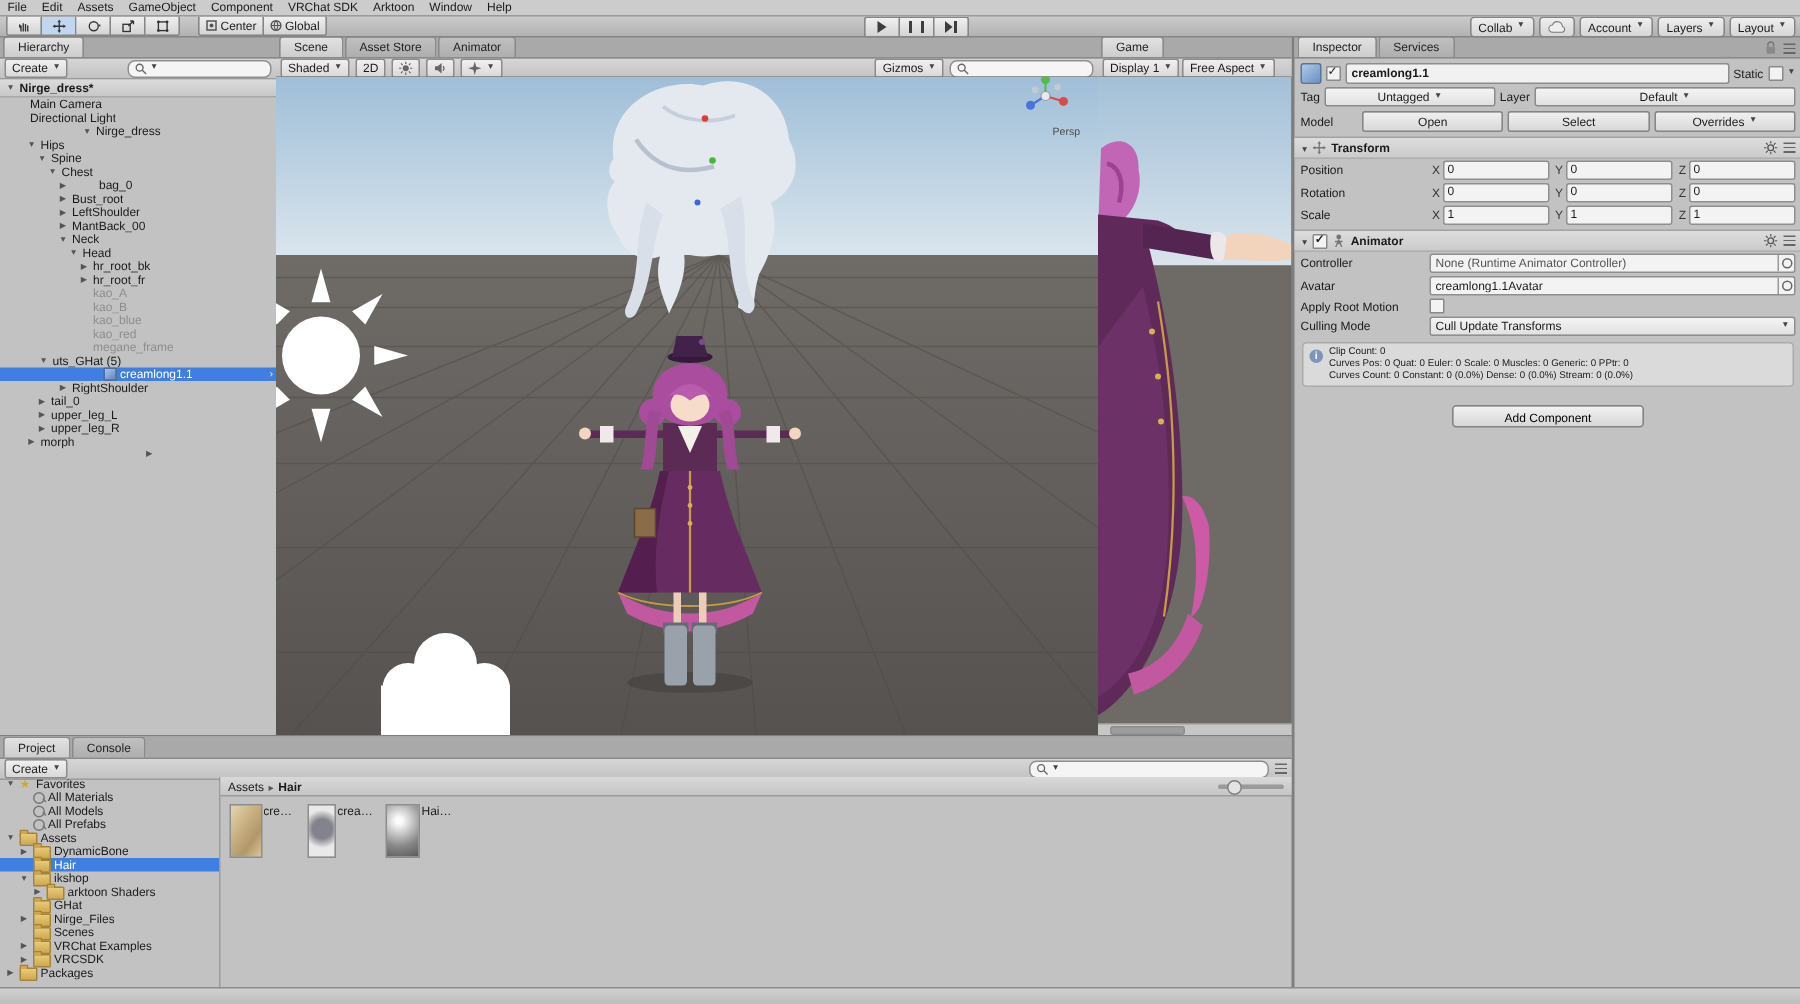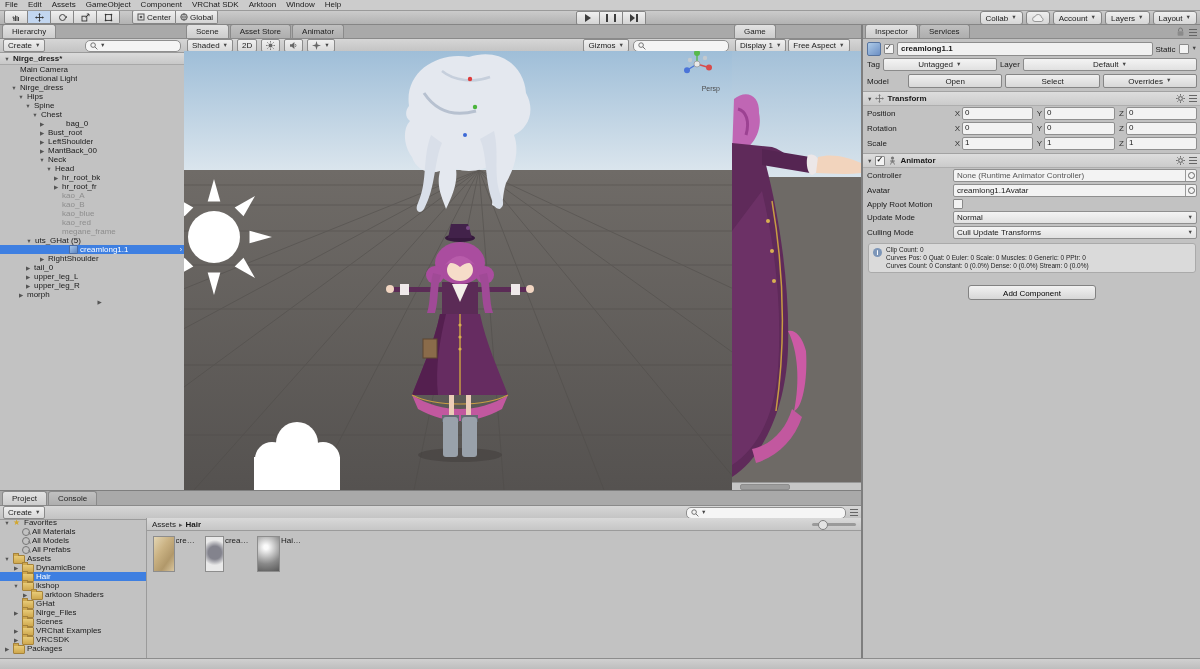--- a/index.html
+++ b/index.html
@@ -272,21 +272,21 @@
 
       </div>
 
       <div class="trow" style="padding-left: 10px;">
         <span class="tarr arr-none"></span>
 
         <span class="tlabel">Directional Light</span>
 
       </div>
 
-      <div class="trow" style="padding-left: 10px;">
+      <div class="trow" style="padding-left: 10px; margin-left: 44px;">
         <span class="tarr arr-down"></span>
 
         <span class="tlabel">Nirge_dress</span>
 
       </div>
 
       <div class="trow" style="padding-left: 17px;">
         <span class="tarr arr-down"></span>
 
         <span class="tlabel">Hips</span>
@@ -803,27 +803,20 @@
     <span class="objfield">
       <span class="oftext">creamlong1.1Avatar</span>
       <span class="picker"></span>
     </span>
   </div>
   <div class="prow">
     <span class="plabel">Apply Root Motion</span>
     <span class="cb"></span>
   </div>
   <div class="prow">
-    <span class="plabel">Update Mode</span>
-    <span class="ddfield">
-        <span>Normal</span>
-        <span class="caret">▼</span>
-      </span>
-  </div>
-  <div class="prow">
     <span class="plabel">Culling Mode</span>
     <span class="ddfield">
         <span>Cull Update Transforms</span>
         <span class="caret">▼</span>
       </span>
   </div>
   <div class="helpbox">
     <span class="info-ic">i</span>
     <div>
 

